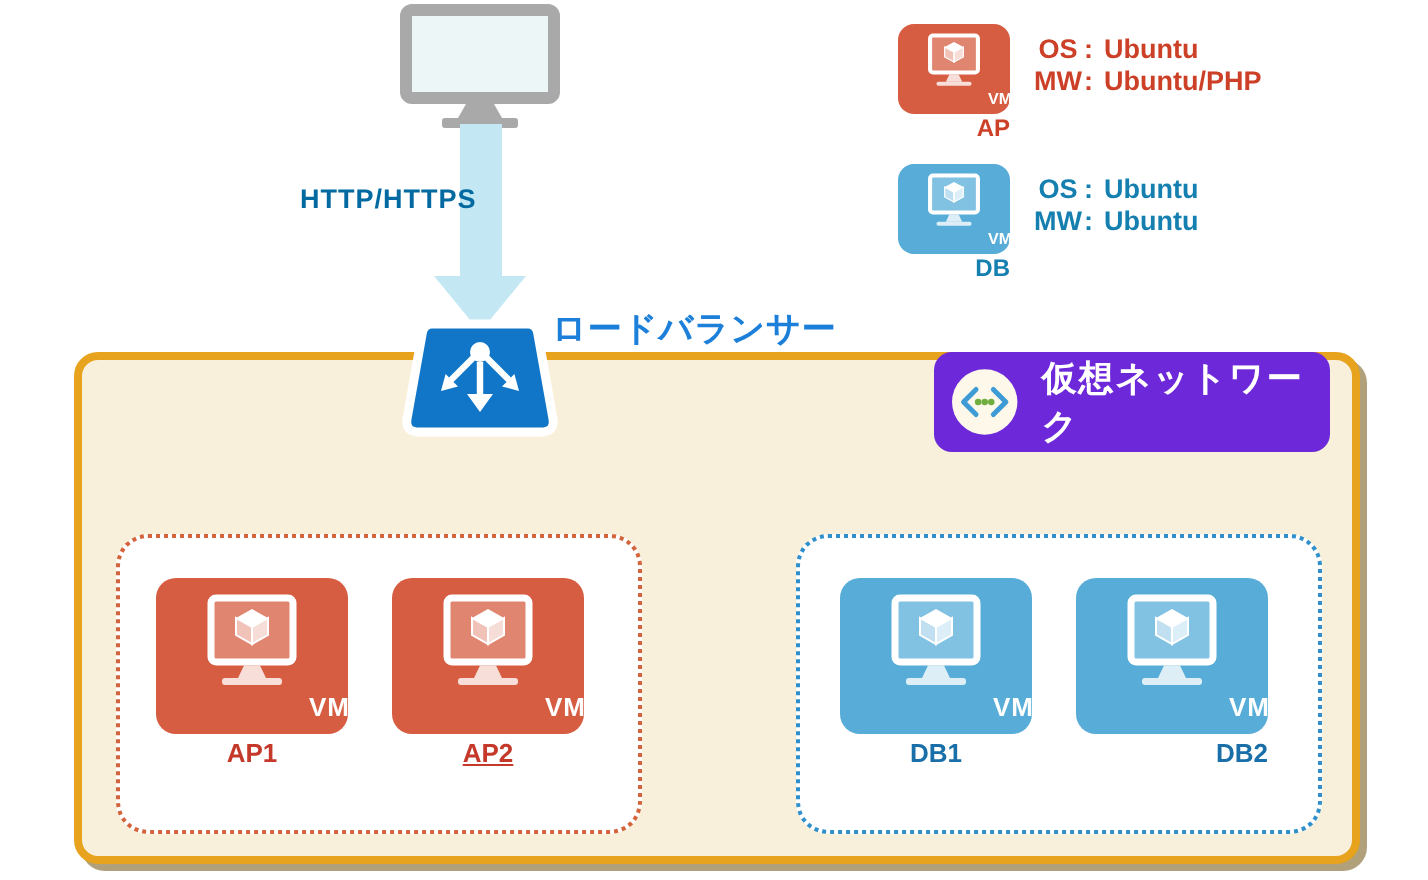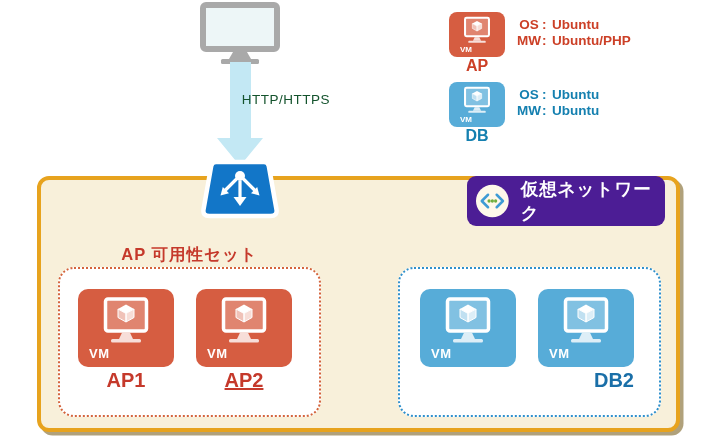--- a/index.html
+++ b/index.html
@@ -4,44 +4,44 @@
 <style>
   html,body{margin:0;padding:0;background:#ffffff;}
   #canvas{
     position:relative;width:714px;height:440px;background:#ffffff;overflow:hidden;
     font-family:"Liberation Sans","DejaVu Sans",sans-serif;
   }
   .abs{position:absolute;}
 
   
   #protocol-label{
-    left:150px;top:92px;width:180px;text-align:right;
-    color:#14532d;font-weight:normal;font-size:13.5px;letter-spacing:.5px;
+    left:150px;top:92px;width:180px;text-align:left;
+    color:#0369a1;font-weight:bold;font-size:13.5px;letter-spacing:.5px;
   }
 
   
   #lb-label{
     left:276px;top:153px;color:#1C7FD9;font-weight:bold;font-size:17px;letter-spacing:.5px;
   }
 
   
   #vnet-box{
     left:37px;top:176px;width:643px;height:256px;box-sizing:border-box;
     background:#F8F0DA;border:4px solid #E7A31E;border-radius:12px;
     box-shadow:3.5px 3.5px 0 rgba(112,84,15,.55);
   }
   #vnet-badge{
     left:467px;top:176px;width:198px;height:50px;box-sizing:border-box;
-    background:#4c1d95;border-radius:9px;display:flex;align-items:center;
+    background:#6d28d9;border-radius:9px;display:flex;align-items:center;
     padding-left:9px;gap:12px;
   }
   #vnet-badge .label{color:#ffffff;font-weight:bold;font-size:17.5px;letter-spacing:1px;}
 
   
-  .legend-name{width:56px;text-align:center;font-weight:bold;font-size:16px;}
+  .legend-name{width:56px;text-align:right;font-weight:bold;font-size:12px;}
   .legend-specs{font-size:13.5px;font-weight:bold;line-height:15.5px;}
   .spec-label{display:inline-block;width:26px;text-align:center;}
   .spec-colon{display:inline-block;width:10px;}
   .legend-ap{color:#CC4027;}
   .legend-db{color:#1580B0;}
 
   
   .set-title{top:244px;width:263px;text-align:center;font-weight:bold;font-size:16.5px;letter-spacing:1px;}
   .set-box{
     top:267px;width:263px;height:150px;box-sizing:border-box;background:#ffffff;border-radius:16px;
@@ -52,25 +52,25 @@
   .db-text{color:#1A6FA8;}
 
   
   .vm-card{position:absolute;border-radius:10px;}
   .vm-card.big{width:96px;height:78px;top:289px;}
   .vm-card.small{width:56px;height:45px;border-radius:8px;}
   .vm-card.orange{background:#D65D41;}
   .vm-card.blue{background:#57ACD8;}
   .vm-card svg{position:absolute;left:0;top:0;width:100%;height:100%;}
   .vm-text{
-    position:absolute;left:11px;bottom:6px;width:100%;text-align:left;
+    position:absolute;left:1px;bottom:6px;width:100%;text-align:right;
     color:#ffffff;font-weight:bold;font-size:13px;letter-spacing:.5px;margin-top:46px;
   }
   .vm-card.small .vm-text{bottom:3px;font-size:8px;letter-spacing:0;}
-  .vm-name{top:369px;width:96px;text-align:center;font-weight:bold;font-size:20px;}
+  .vm-name{top:369px;width:96px;text-align:center;font-weight:bold;font-size:13px;}
 </style>
 </head>
 <body>
 
 <div id="canvas">
 
   <svg class="abs" style="left:200px;top:2px;" width="80" height="62" viewBox="0 0 80 62">
     <rect x="3" y="3" width="74" height="44" rx="3" fill="#EDF6F7" stroke="#A9A9A9" stroke-width="6"></rect>
     <polygon points="33,50 47,50 51,57 29,57" fill="#A9A9A9"></polygon>
     <rect x="21" y="57" width="38" height="5" rx="1.5" fill="#A9A9A9"></rect>
@@ -88,20 +88,21 @@
     <path d="M20,5 H68 Q72,5 72.8,9.2 L80.5,52.5 Q81.5,59 74.5,59 H13.5 Q6.5,59 7.5,52.5 L15.2,9.2 Q16,5 20,5 Z" fill="#1276C8" stroke="#ffffff" stroke-width="4.5" stroke-linejoin="round"></path>
     <circle cx="44" cy="19" r="5" fill="#ffffff"></circle>
     <rect x="42.4" y="24" width="3.2" height="17" fill="#ffffff"></rect>
     <polygon points="37.5,40 50.5,40 44,49" fill="#ffffff"></polygon>
     <line x1="40" y1="22.5" x2="30" y2="32.5" stroke="#ffffff" stroke-width="3.2" stroke-linecap="round"></line>
     <polygon points="24.5,38.5 33,36.2 26.8,30" fill="#ffffff"></polygon>
     <line x1="48" y1="22.5" x2="58" y2="32.5" stroke="#ffffff" stroke-width="3.2" stroke-linecap="round"></line>
     <polygon points="63.5,38.5 55,36.2 61.2,30" fill="#ffffff"></polygon>
   </svg>
 
+  <div class="abs" id="lb-label">ロードバランサー</div>
 
   <div class="abs" id="vnet-badge">
     <svg width="34" height="34" viewBox="0 0 34 34">
       <circle cx="17" cy="17" r="17" fill="#FEF8EA"></circle>
       <polyline points="12.5,10.5 6,17 12.5,23.5" fill="none" stroke="#3E9BD5" stroke-width="2.6" stroke-linecap="round" stroke-linejoin="round"></polyline>
       <polyline points="21.5,10.5 28,17 21.5,23.5" fill="none" stroke="#3E9BD5" stroke-width="2.6" stroke-linecap="round" stroke-linejoin="round"></polyline>
       <circle cx="13.6" cy="17" r="1.7" fill="#6FAE3E"></circle>
       <circle cx="17" cy="17" r="1.7" fill="#6FAE3E"></circle>
       <circle cx="20.4" cy="17" r="1.7" fill="#6FAE3E"></circle>
     </svg>
@@ -135,21 +136,20 @@
       <rect x="33" y="50" width="30" height="3.5" rx="1.5" fill="rgba(255,255,255,0.8)"></rect>
     </svg>
     <div class="vm-text">VM</div>
   </div>
   <div class="abs legend-name legend-db" style="left:449px;top:127px;">DB</div>
   <div class="abs legend-specs legend-db" style="left:516px;top:87px;">
     <div><span class="spec-label">OS</span><span class="spec-colon">:</span><span>Ubuntu</span></div>
     <div><span class="spec-label">MW</span><span class="spec-colon">:</span><span>Ubuntu</span></div>
   </div>
 
-  <div class="abs set-title ap-text" style="left:58px;">AP 可用性セット</div>
   <div class="abs set-box" id="ap-set-box"></div>
 
   <div class="vm-card big orange" style="left:78px;">
     <svg viewBox="0 0 96 78">
       <rect x="27.5" y="10" width="41" height="32" rx="2.5" fill="rgba(255,255,255,0.25)" stroke="#ffffff" stroke-width="3.5"></rect>
       <polygon points="48,15.5 56,20 48,24.5 40,20" fill="#ffffff"></polygon>
       <polygon points="40,20 48,24.5 48,33 40,28.5" fill="rgba(255,255,255,0.5)" stroke="#ffffff" stroke-width="1"></polygon>
       <polygon points="56,20 48,24.5 48,33 56,28.5" fill="rgba(255,255,255,0.72)" stroke="#ffffff" stroke-width="1"></polygon>
       <polygon points="44,43.8 52,43.8 55,50 41,50" fill="rgba(255,255,255,0.8)"></polygon>
       <rect x="33" y="50" width="30" height="3.5" rx="1.5" fill="rgba(255,255,255,0.8)"></rect>
@@ -177,20 +177,21 @@
     <svg viewBox="0 0 96 78">
       <rect x="27.5" y="10" width="41" height="32" rx="2.5" fill="rgba(255,255,255,0.25)" stroke="#ffffff" stroke-width="3.5"></rect>
       <polygon points="48,15.5 56,20 48,24.5 40,20" fill="#ffffff"></polygon>
       <polygon points="40,20 48,24.5 48,33 40,28.5" fill="rgba(255,255,255,0.5)" stroke="#ffffff" stroke-width="1"></polygon>
       <polygon points="56,20 48,24.5 48,33 56,28.5" fill="rgba(255,255,255,0.72)" stroke="#ffffff" stroke-width="1"></polygon>
       <polygon points="44,43.8 52,43.8 55,50 41,50" fill="rgba(255,255,255,0.8)"></polygon>
       <rect x="33" y="50" width="30" height="3.5" rx="1.5" fill="rgba(255,255,255,0.8)"></rect>
     </svg>
     <div class="vm-text">VM</div>
   </div>
+  <div class="abs vm-name db-text" style="left:420px;">DB1</div>
 
   <div class="vm-card big blue" style="left:538px;">
     <svg viewBox="0 0 96 78">
       <rect x="27.5" y="10" width="41" height="32" rx="2.5" fill="rgba(255,255,255,0.25)" stroke="#ffffff" stroke-width="3.5"></rect>
       <polygon points="48,15.5 56,20 48,24.5 40,20" fill="#ffffff"></polygon>
       <polygon points="40,20 48,24.5 48,33 40,28.5" fill="rgba(255,255,255,0.5)" stroke="#ffffff" stroke-width="1"></polygon>
       <polygon points="56,20 48,24.5 48,33 56,28.5" fill="rgba(255,255,255,0.72)" stroke="#ffffff" stroke-width="1"></polygon>
       <polygon points="44,43.8 52,43.8 55,50 41,50" fill="rgba(255,255,255,0.8)"></polygon>
       <rect x="33" y="50" width="30" height="3.5" rx="1.5" fill="rgba(255,255,255,0.8)"></rect>
     </svg>

